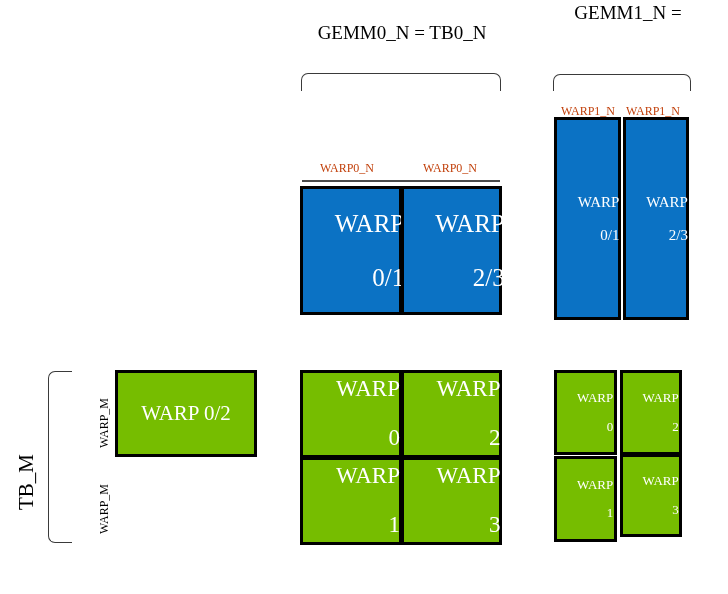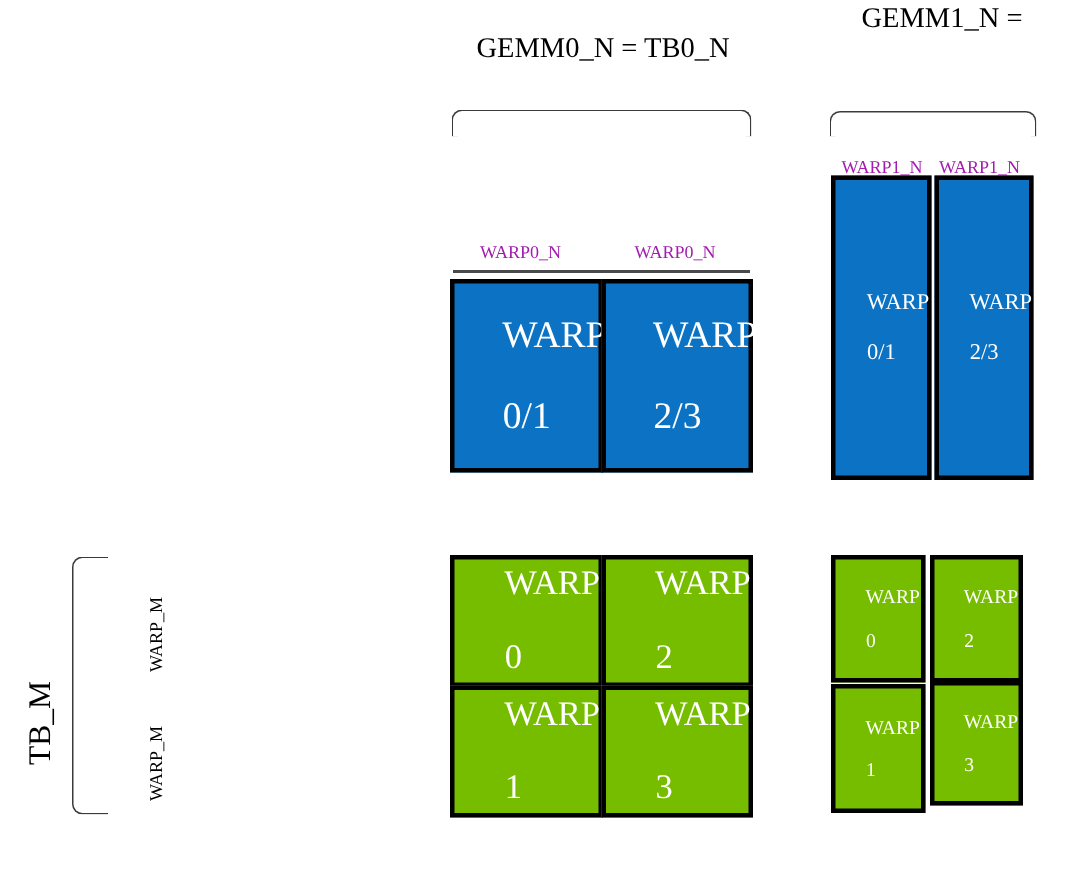--- a/index.html
+++ b/index.html
@@ -44,21 +44,21 @@
     border-left: 1.6px solid #3a3a3a;
     border-top: 1.6px solid #3a3a3a;
     border-bottom: 1.6px solid #3a3a3a;
     border-top-left-radius: 7px;
     border-bottom-left-radius: 7px;
     box-sizing: border-box;
   }
 
   
   .cap {
-    color: #a21caf;
+    color: #c2410c;
     font-size: 12px;
     line-height: 14px;
     white-space: pre;
     text-align: center;
   }
   .cap-rot {
     color: #000000;
     font-size: 12px;
     line-height: 14px;
     white-space: pre;
@@ -83,21 +83,21 @@
 
   
   .cell {
     position: absolute;
     box-sizing: border-box;
     border: 3.5px solid #000000;
     display: flex;
     align-items: center;
     justify-content: center;
     color: #ffffff;
-    text-align: left;
+    text-align: right;
     white-space: pre;
     line-height: 1.08;
   }
   .cell.blue  { background: #0b72c4; }
   .cell.green { background: #76bd00; }
 
   .cell .txt { display: block; }
 
   .t-xl  { font-size: 25px; }
   .t-lg  { font-size: 23px; }
@@ -151,20 +151,23 @@
     </span>
   </div>
 
   <div class="abs label-rot-big" style="left:14px; top:510px;">TB_M</div>
 
   <div class="bracket-left" style="left:48px; top:371px; width:24px; height:172px;"></div>
 
   <div class="abs cap-rot" style="left:97px; top:448px;">WARP_M</div>
   <div class="abs cap-rot" style="left:97px; top:534px;">WARP_M</div>
 
+  <div class="cell green t-md" style="left:115px; top:370px; width:142px; height:87px;">
+    <span class="txt">WARP 0/2</span>
+  </div>
 
   <div class="cell green t-lg" style="left:300px; top:370px; width:102px; height:88px;">
     <span class="txt">
       <span>WARP</span><br>
       <span>0</span>
     </span>
   </div>
   <div class="cell green t-lg" style="left:401px; top:370px; width:101px; height:88px;">
     <span class="txt">
       <span>WARP</span><br>

